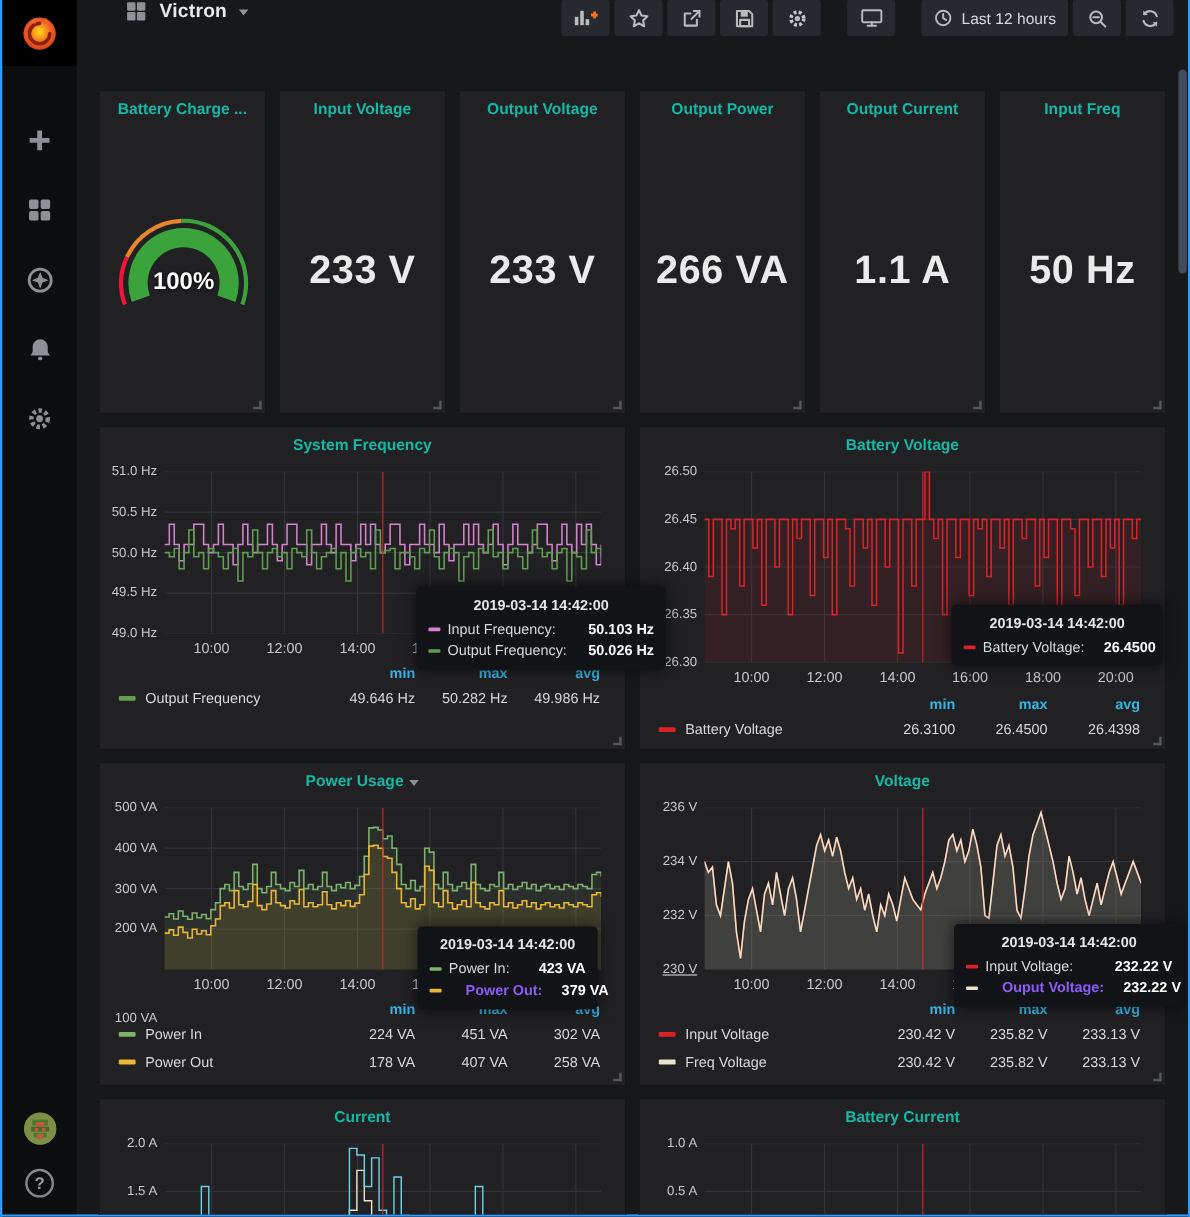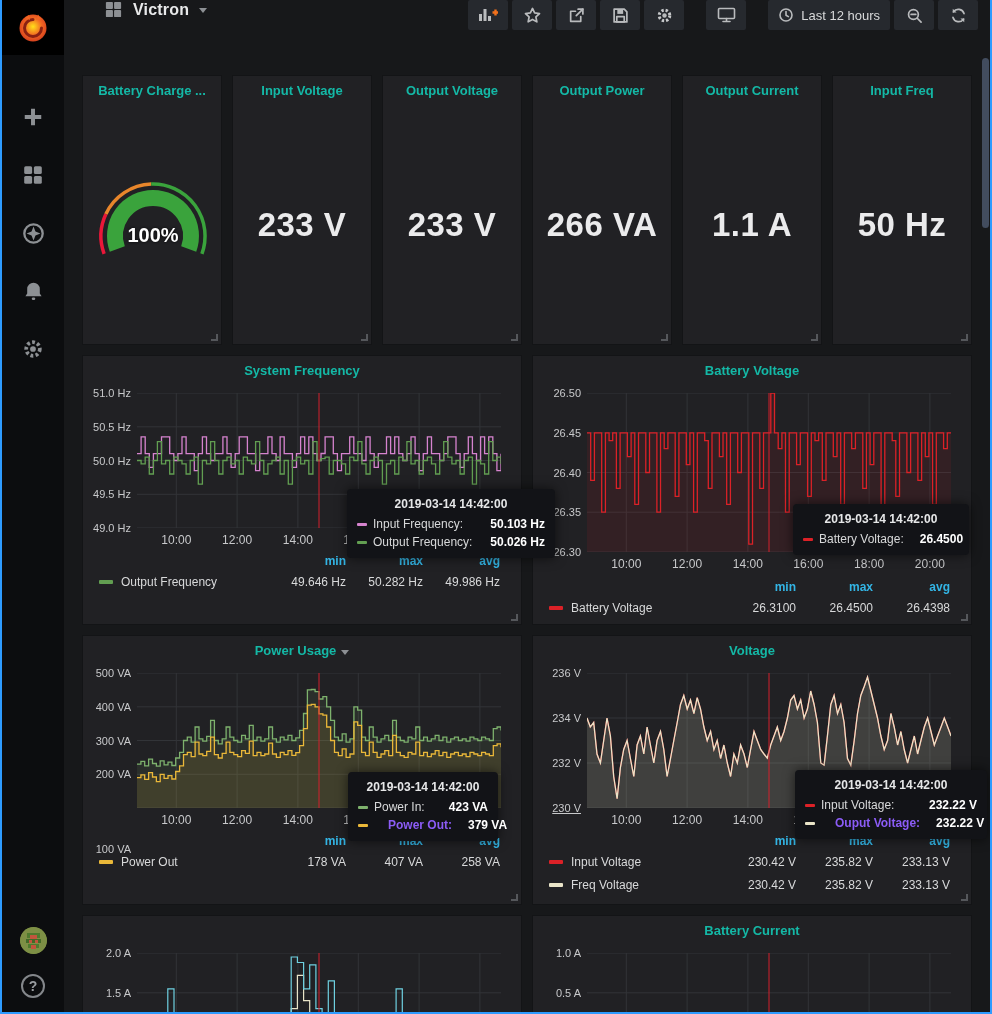--- a/index.html
+++ b/index.html
@@ -378,20 +378,29 @@
       </div>
     <div class="legend" style="top:196px">
         <div class="lg-head">
           <div class="lg-sp"></div>
           <div class="lg-col lg-hcol">min</div>
           <div class="lg-col lg-hcol">max</div>
           <div class="lg-col lg-hcol">avg</div>
         </div>
         <div class="lg-row">
           <div class="lg-name">
+            <div class="swatch" style="background: rgb(126, 178, 109);"></div>
+            <div class="lg-label">Power In</div>
+          </div>
+          <div class="lg-col">224 VA</div>
+          <div class="lg-col">451 VA</div>
+          <div class="lg-col">302 VA</div>
+        </div>
+        <div class="lg-row">
+          <div class="lg-name">
             <div class="swatch" style="background: rgb(234, 184, 57);"></div>
             <div class="lg-label">Power Out</div>
           </div>
           <div class="lg-col">178 VA</div>
           <div class="lg-col">407 VA</div>
           <div class="lg-col">258 VA</div>
         </div>
       </div>
     <span class="rz"></span>
   <div class="ytick" style="top: 31px; left: 4px;">500 VA</div>
@@ -460,20 +469,21 @@
       <div class="ytick" style="top: 166px; left: 4px; text-decoration: underline;">230 V</div>
       <div class="xtick" style="top: 177px; left: 71.312px;">10:00</div>
       <div class="xtick" style="top: 177px; left: 132.1px;">12:00</div>
       <div class="xtick" style="top: 177px; left: 192.888px;">14:00</div>
       <div class="xtick" style="top: 177px; left: 253.312px;">16:00</div>
       <div class="xtick" style="top: 177px; left: 314.1px;">18:00</div>
       <div class="xtick" style="top: 177px; left: 374.888px;">20:00</div>
     </div>
 
   <div class="panel" style="left:80px;top:915px;width:440px;height:270px">
+    <div class="ptitle"><span>Current</span></div>
     <div class="plot" style="height:159px">
         <svg width="364" height="159">
           <line x1="0" y1="0.0" x2="364" y2="0.0" stroke="#323438" stroke-width="1"></line>
           <line x1="0" y1="39.8" x2="364" y2="39.8" stroke="#323438" stroke-width="1"></line>
           <line x1="0" y1="79.5" x2="364" y2="79.5" stroke="#323438" stroke-width="1"></line>
           <line x1="0" y1="119.3" x2="364" y2="119.3" stroke="#323438" stroke-width="1"></line>
           <line x1="39.3" y1="0" x2="39.3" y2="159" stroke="#323438" stroke-width="1"></line>
           <line x1="100.1" y1="0" x2="100.1" y2="159" stroke="#323438" stroke-width="1"></line>
           <line x1="160.9" y1="0" x2="160.9" y2="159" stroke="#323438" stroke-width="1"></line>
           <line x1="221.3" y1="0" x2="221.3" y2="159" stroke="#323438" stroke-width="1"></line>

